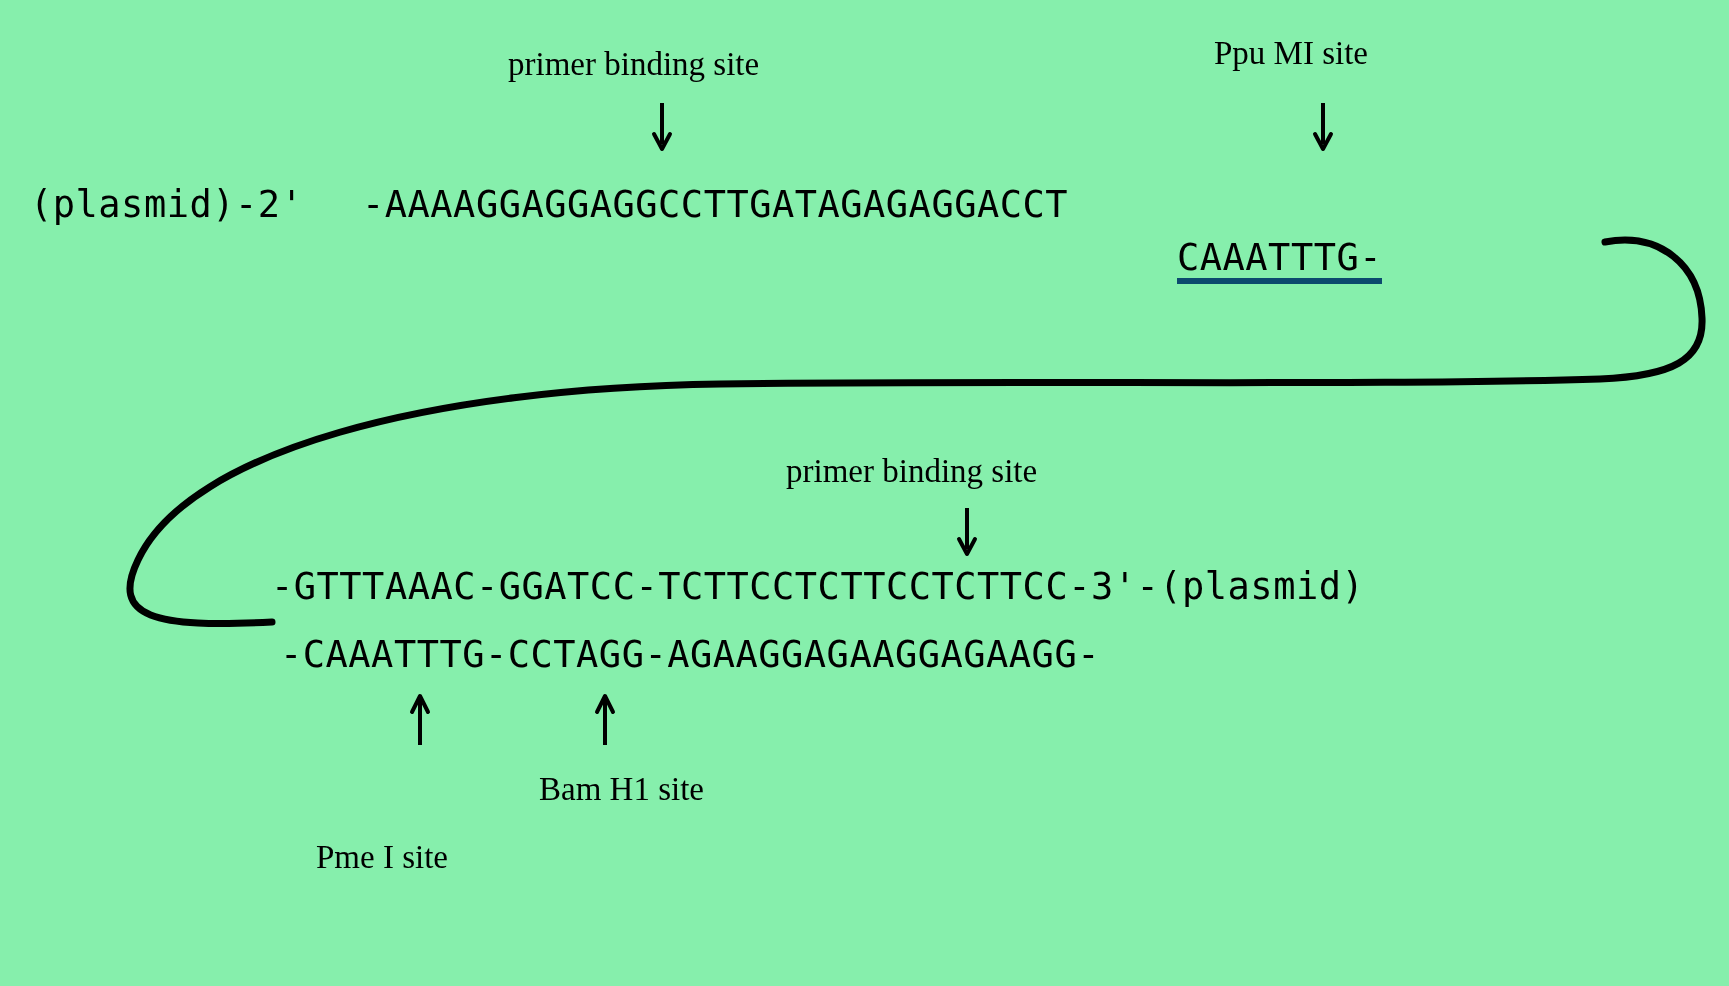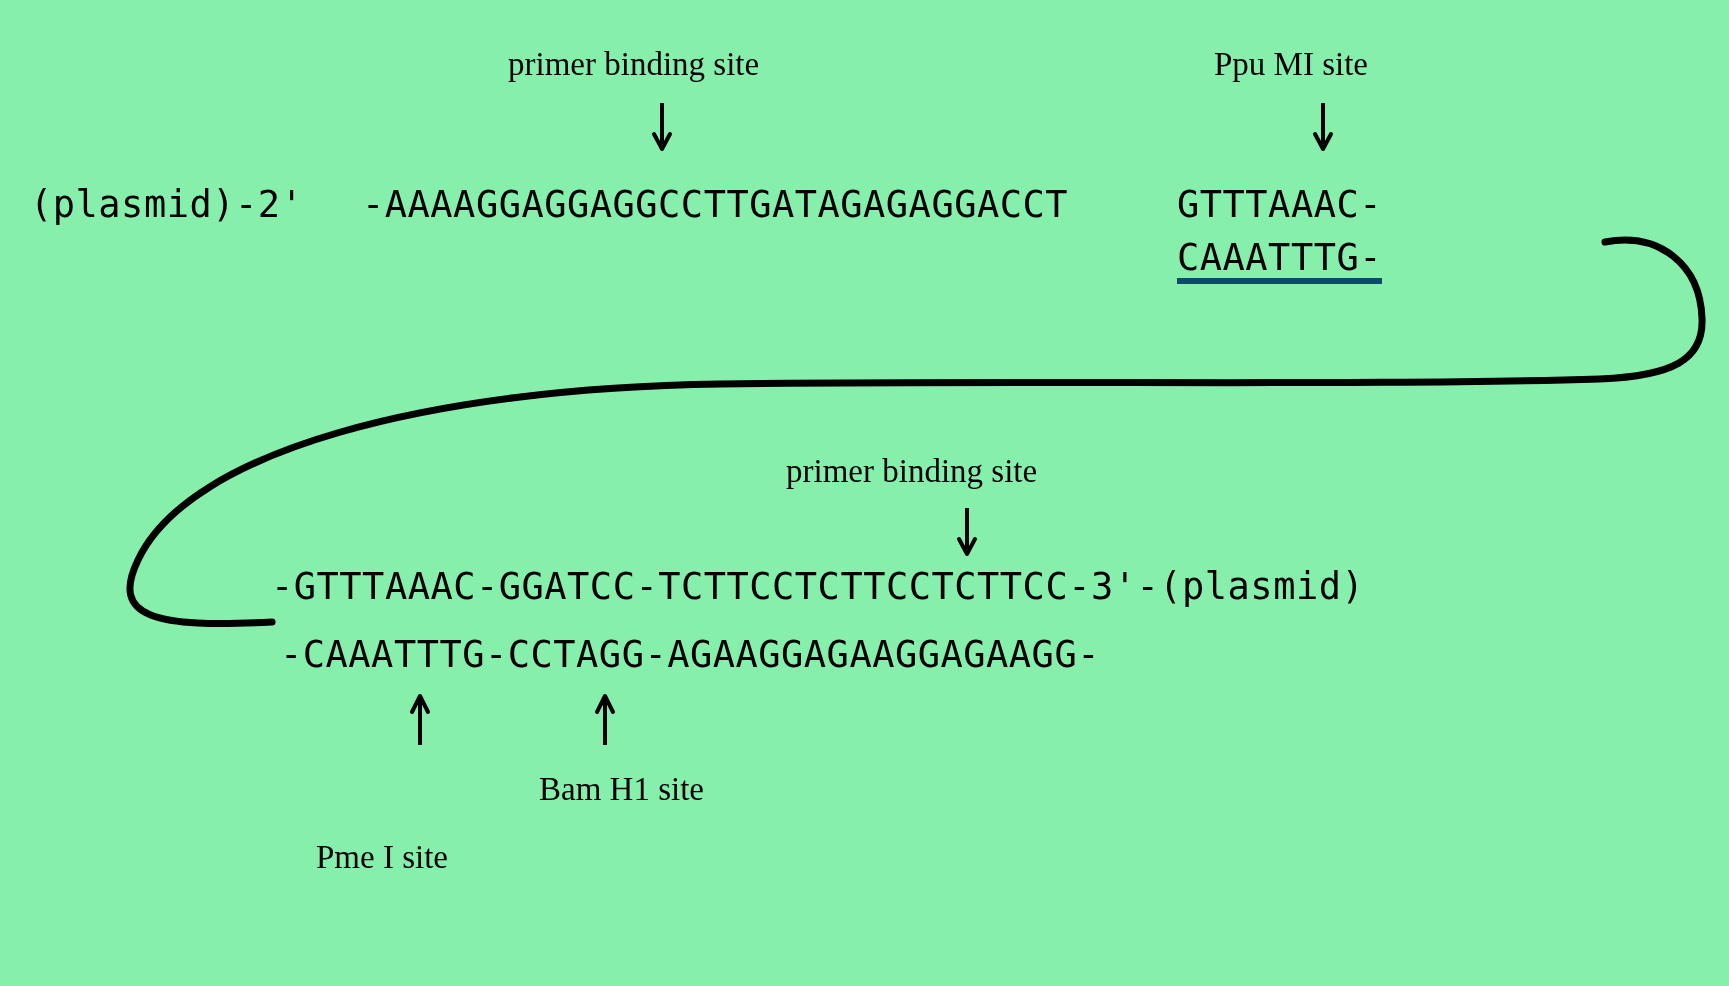--- a/index.html
+++ b/index.html
@@ -70,41 +70,40 @@
     <path d="M 1605 242
              C 1660 232, 1700 265, 1702 318
              C 1704 360, 1672 376, 1600 379
              C 1380 386, 1020 380, 720 384
              C 430 388, 190 450, 138 560
              C 110 618, 155 628, 272 622" fill="none" stroke="#000000" stroke-width="7" stroke-linecap="round" stroke-linejoin="round"></path>
   </svg>
 
   <div class="label" style="left:508px; top:48px;">primer binding site</div>
 
-  <div class="label" style="left:1214px; top:48px;">Ppu MI site</div>
+  <div class="label" style="left:1214px; top:37px;">Ppu MI site</div>
 
   <div class="arrow" style="left:647px; top:103px;">
     <svg width="30" height="50" viewBox="0 0 30 50">
       <line x1="15" y1="0" x2="15" y2="41" stroke="#000" stroke-width="4"></line>
       <polyline points="7,31 15,46 23,31" fill="none" stroke="#000" stroke-width="4" stroke-linecap="round" stroke-linejoin="round"></polyline>
     </svg>
   </div>
 
   <div class="arrow" style="left:1308px; top:103px;">
     <svg width="30" height="50" viewBox="0 0 30 50">
       <line x1="15" y1="0" x2="15" y2="41" stroke="#000" stroke-width="4"></line>
       <polyline points="7,31 15,46 23,31" fill="none" stroke="#000" stroke-width="4" stroke-linecap="round" stroke-linejoin="round"></polyline>
     </svg>
   </div>
 
   <div class="seq" style="left:30px; top:186px;">(plasmid)-2'</div>
 
   <div class="seq" style="left:362px; top:186px;">-AAAAGGAGGAGGCCTTGATAGAGAGGACCT</div>
 
-  <div class="seq" style="left:1177px; top:186px;">GTTTAAAC-</div>
 
 
   <div class="seq underlined" style="left:1177px; top:239px;">CAAATTTG-</div>
 
   <div class="label" style="left:786px; top:455px;">primer binding site</div>
 
   <div class="arrow" style="left:952px; top:508px;">
     <svg width="30" height="50" viewBox="0 0 30 50">
       <line x1="15" y1="0" x2="15" y2="41" stroke="#000" stroke-width="4"></line>
       <polyline points="7,31 15,46 23,31" fill="none" stroke="#000" stroke-width="4" stroke-linecap="round" stroke-linejoin="round"></polyline>

